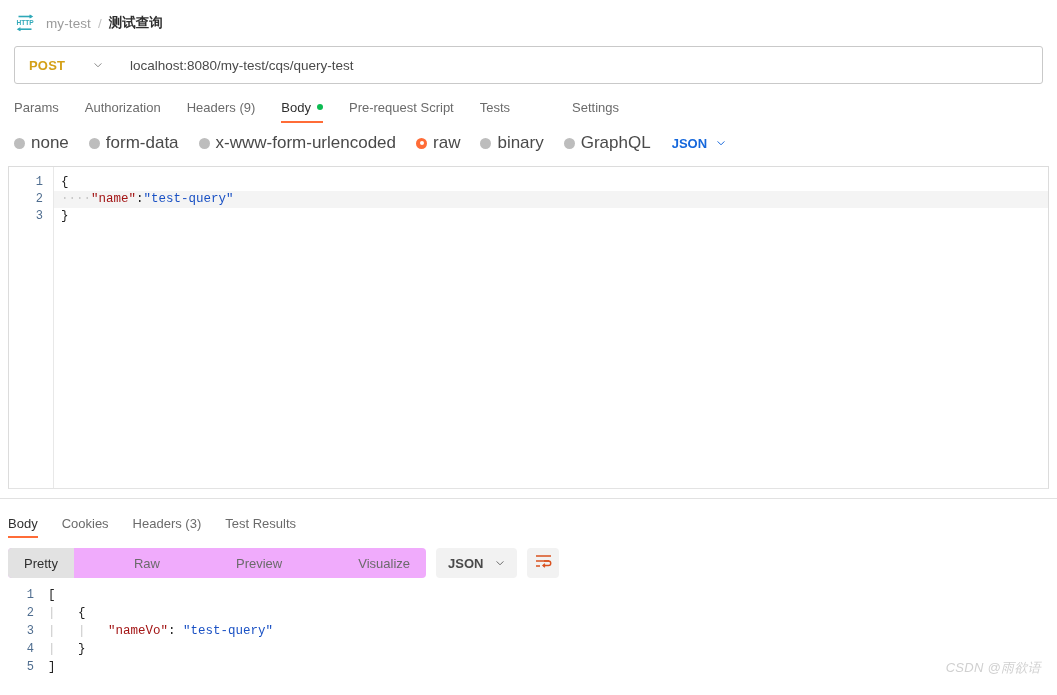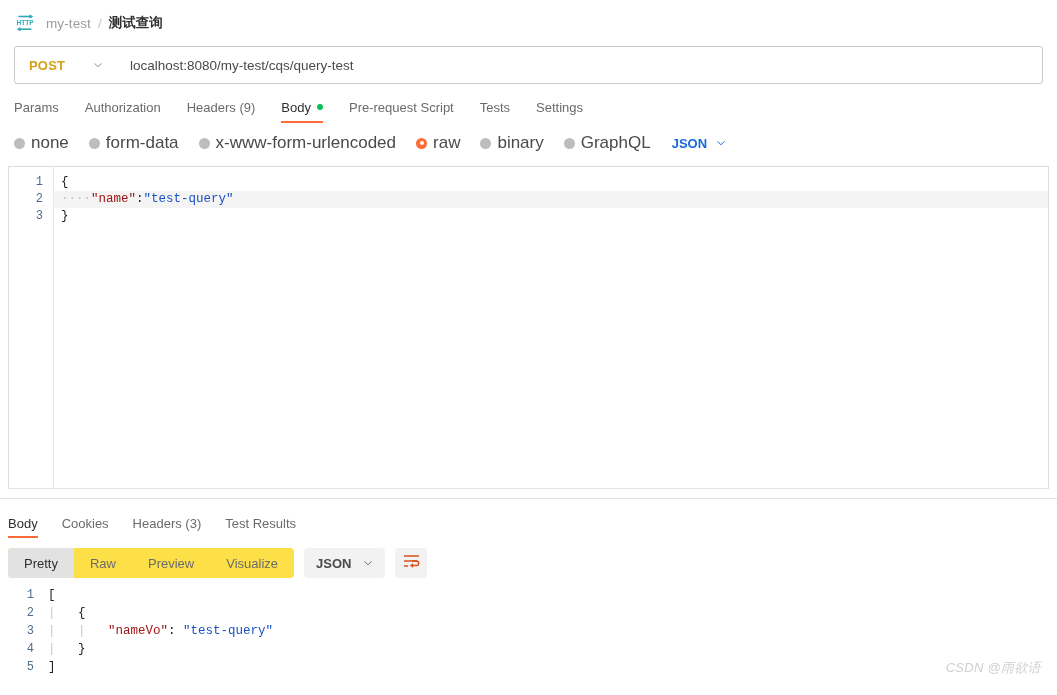--- a/index.html
+++ b/index.html
@@ -109,21 +109,21 @@
     position: relative;
     font-size: 13px;
     color: #6b6b6b;
     padding: 0 0 8px 0;
     margin-right: 26px;
     cursor: pointer;
     white-space: nowrap;
     display: flex;
     align-items: center;
   }
-  .req-tab:last-child { margin-right: 0; }
+  .req-tab:last-child { margin-right: 0; margin-left: 36px; }
   .req-tab.active { color: #2f2f2f; }
   .req-tab.active::after {
     content: "";
     position: absolute;
     left: 0; right: 0; bottom: 0;
     height: 2px;
     background: #ff6c37;
   }
   .tab-dot {
     width: 6px;
@@ -271,24 +271,25 @@
   .resp-toolbar {
     display: flex;
     align-items: center;
     padding: 0 8px;
     margin-top: 10px;
     height: 30px;
   }
   .seg-group {
     display: flex;
     align-items: stretch;
-    background: #fde047;
+    background: #f0abfc;
     border-radius: 4px;
     height: 30px;
     overflow: hidden;
+    gap: 44px;
   }
   .seg-btn {
     display: flex;
     align-items: center;
     padding: 0 16px;
     font-size: 13px;
     color: #6b6b6b;
     cursor: pointer;
     white-space: nowrap;
   }

